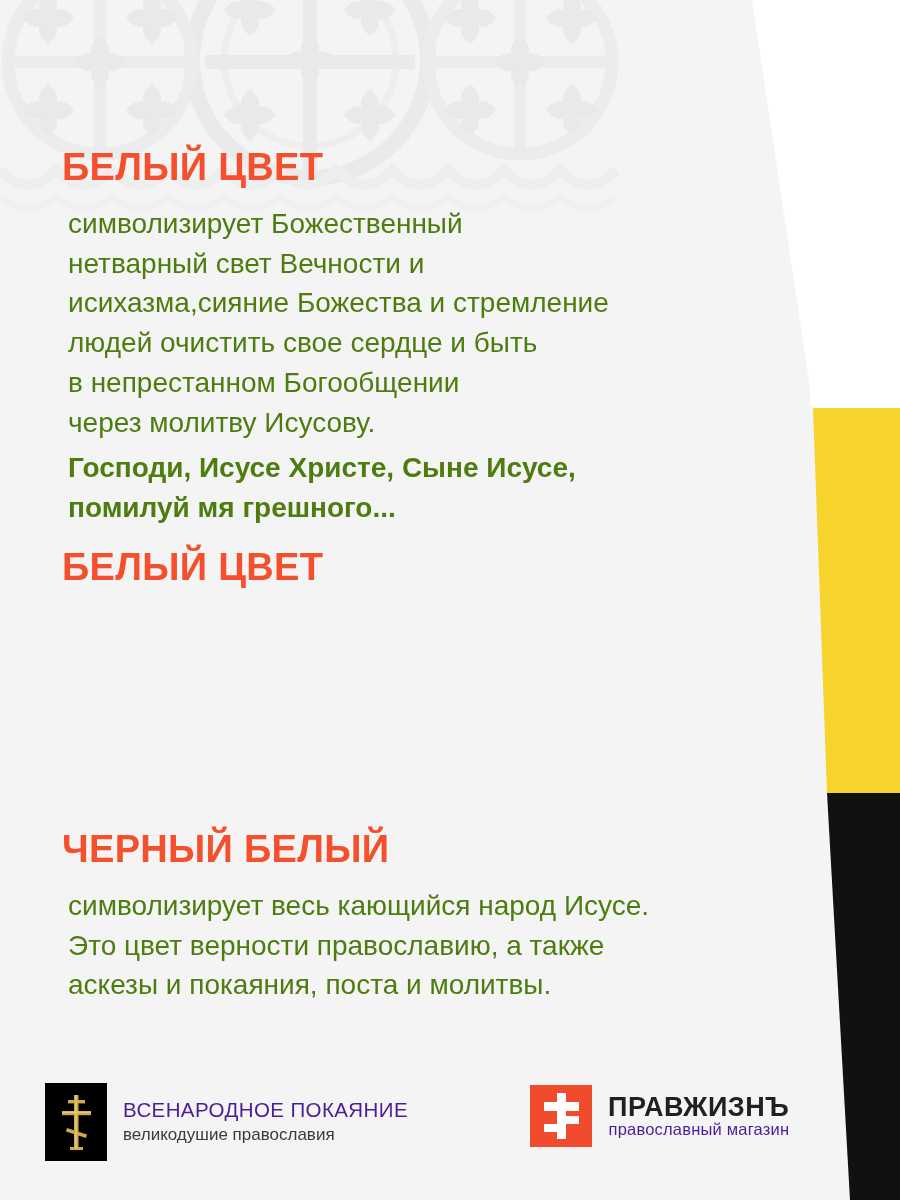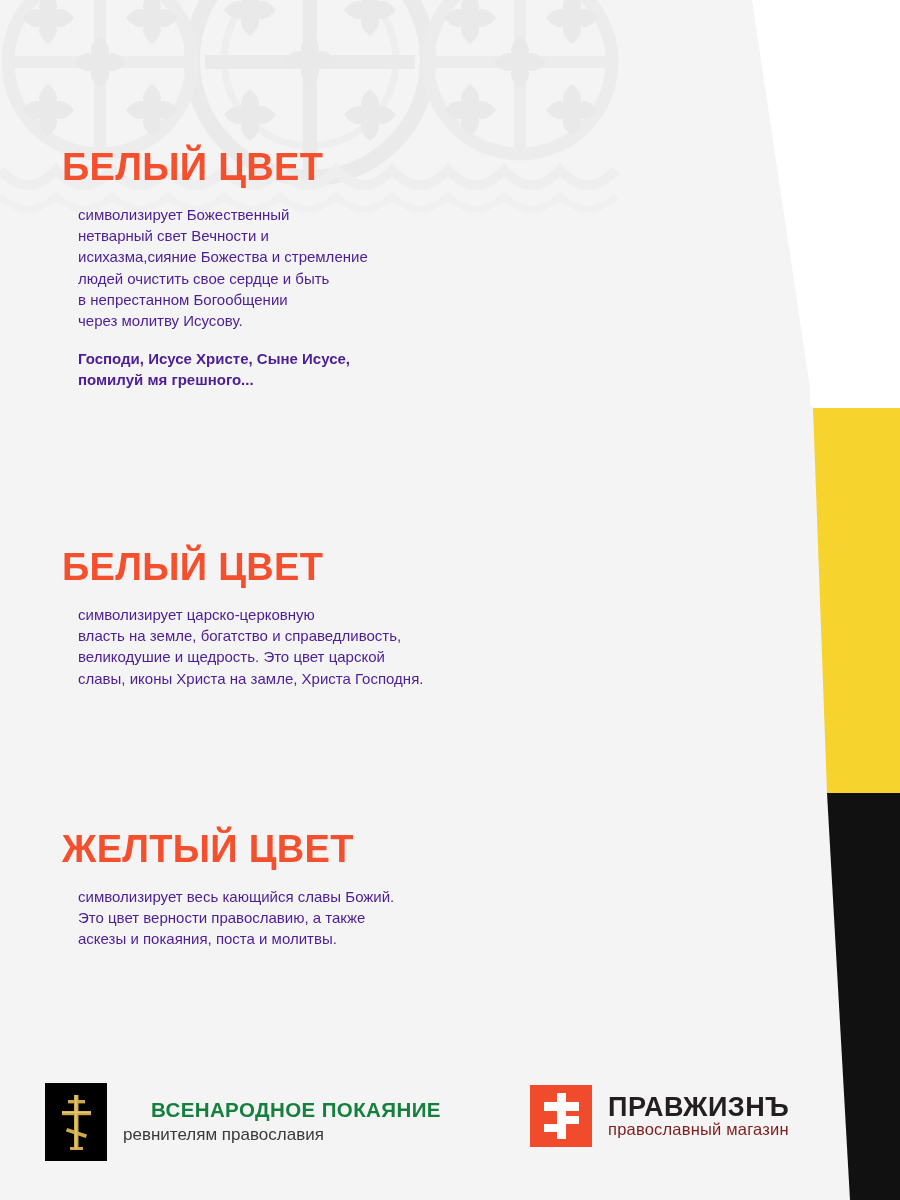--- a/index.html
+++ b/index.html
@@ -61,24 +61,24 @@
 
   .heading {
     color: #f4502e;
     font-size: 38px;
     font-weight: bold;
     letter-spacing: 0.3px;
     margin: 0 0 16px 0;
     line-height: 1.05;
   }
   .body-text {
-    color: #4c1d95;
-    font-size: 15px;
+    color: #4d7c0f;
+    font-size: 28px;
     line-height: 1.42;
-    margin: 16px;
+    margin: 6px;
     white-space: pre-line;
   }
   .body-text.strong {
     font-weight: bold;
     margin-top: 2px;
   }
 
   
   .footer {
     position: absolute;
@@ -102,25 +102,24 @@
     display: flex;
     align-items: center;
     justify-content: center;
     flex: none;
   }
   .brand-text {
     margin-left: 16px;
   }
   .brand-title {
     font-size: 20.5px;
-    font-weight: bold;
-    color: #15803d;
+    font-weight: normal;
+    color: #4c1d95;
     letter-spacing: 0.4px;
     line-height: 1.1;
-    margin-left: 28px;
   }
   .brand-sub {
     font-size: 17px;
     color: #3a3a3a;
     margin-top: 4px;
     line-height: 1.1;
   }
 
   .pz-mark {
     width: 62px;
@@ -131,23 +130,24 @@
   }
   .pz-title {
     font-size: 27px;
     font-weight: bold;
     color: #231f20;
     letter-spacing: 0.5px;
     line-height: 1;
   }
   .pz-sub {
     font-size: 16.5px;
-    color: #7f1d1d;
+    color: #4c1d95;
     letter-spacing: 0.2px;
     line-height: 1;
+    text-align: right;
   }
 </style>
 </head>
 <body>
 
 <div class="poster">
 
   <svg class="ornament" viewBox="0 0 620 230" preserveAspectRatio="none">
     <defs>
       <g id="leafcluster">
@@ -208,29 +208,25 @@
 исихазма,сияние Божества и стремление
 людей очистить свое сердце и быть
 в непрестанном Богообщении
 через молитву Исусову.</p>
       <p class="body-text strong">Господи, Исусе Христе, Сыне Исусе,
 помилуй мя грешного...</p>
     </section>
 
     <section class="block b2">
       <h2 class="heading">БЕЛЫЙ ЦВЕТ</h2>
-      <p class="body-text">символизирует царско-церковную
-власть на земле, богатство и справедливость,
-великодушие и щедрость. Это цвет царской
-славы, иконы Христа на замле, Христа Господня.</p>
     </section>
 
     <section class="block b3">
-      <h2 class="heading">ЖЕЛТЫЙ ЦВЕТ</h2>
-      <p class="body-text">символизирует весь кающийся славы Божий.
+      <h2 class="heading">ЧЕРНЫЙ БЕЛЫЙ</h2>
+      <p class="body-text">символизирует весь кающийся народ Исусе.
 Это цвет верности православию, а также
 аскезы и покаяния, поста и молитвы.</p>
     </section>
 
     <div class="footer">
 
       <div class="brand left">
         <div class="cross-badge">
           <svg width="40" height="62" viewBox="0 0 40 62">
             <g fill="#cfa94a">
@@ -241,21 +237,21 @@
               <rect x="14" y="56" width="13" height="3"></rect>
             </g>
             <g fill="#e2c878">
               <rect x="19.2" y="4" width="1.6" height="54"></rect>
               <rect x="6" y="20.6" width="29" height="1.4"></rect>
             </g>
           </svg>
         </div>
         <div class="brand-text">
           <div class="brand-title">ВСЕНАРОДНОЕ ПОКАЯНИЕ</div>
-          <div class="brand-sub">ревнителям православия</div>
+          <div class="brand-sub">великодушие православия</div>
         </div>
       </div>
 
       <div class="brand right">
         <div class="pz-mark">
           <svg width="62" height="62" viewBox="0 0 62 62">
             <rect x="0" y="0" width="62" height="62" fill="#ef4b2c"></rect>
             <rect x="27" y="8" width="9" height="46" fill="#ffffff"></rect>
             <rect x="14" y="17" width="35" height="9" fill="#ffffff"></rect>
             <rect x="36" y="31" width="13" height="8" fill="#ffffff"></rect>

